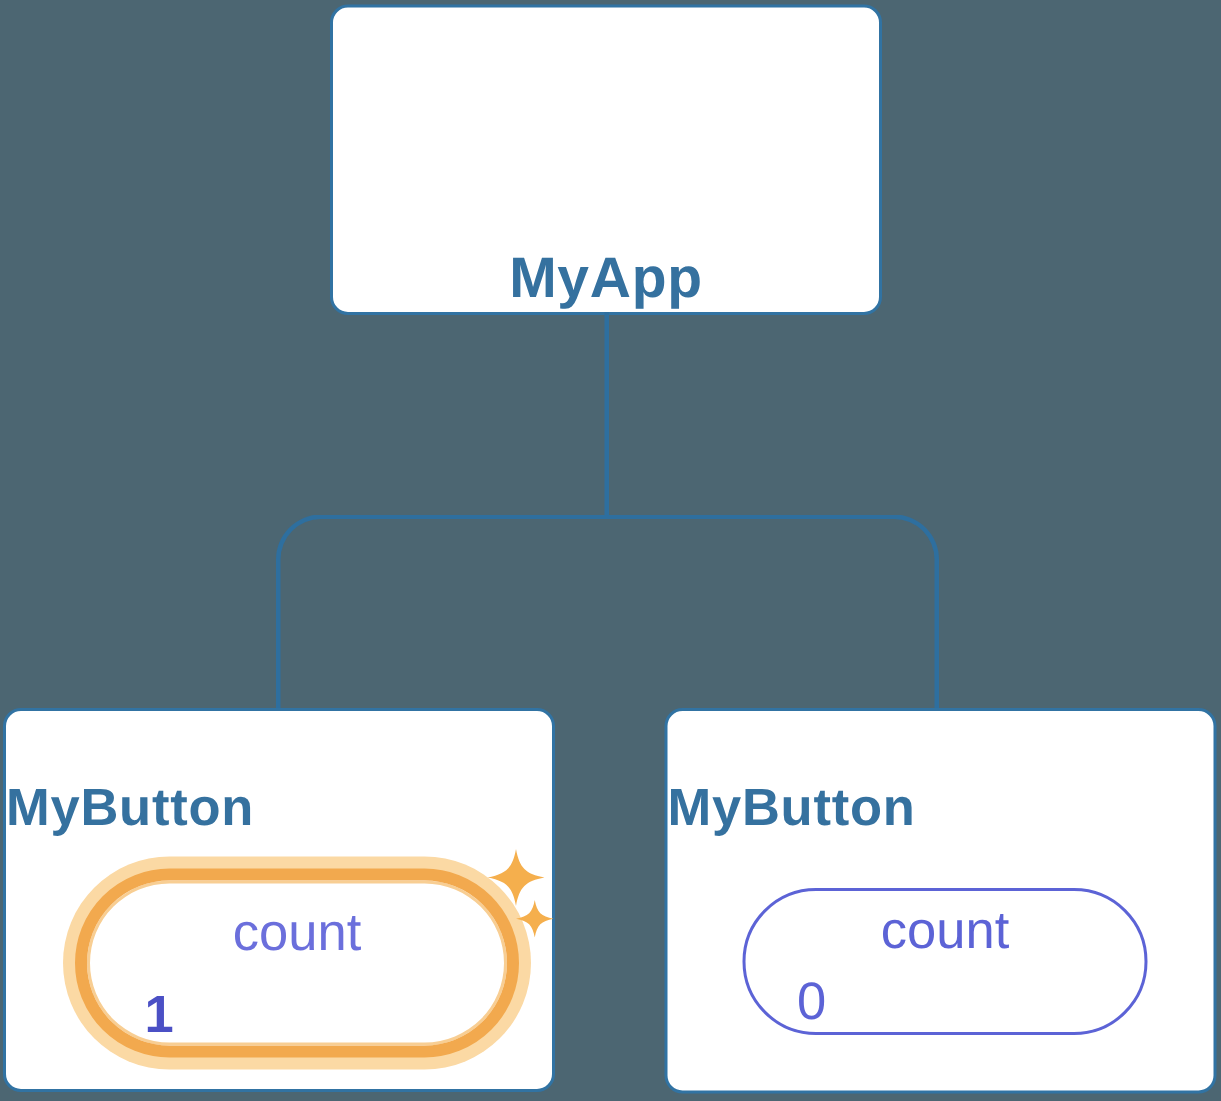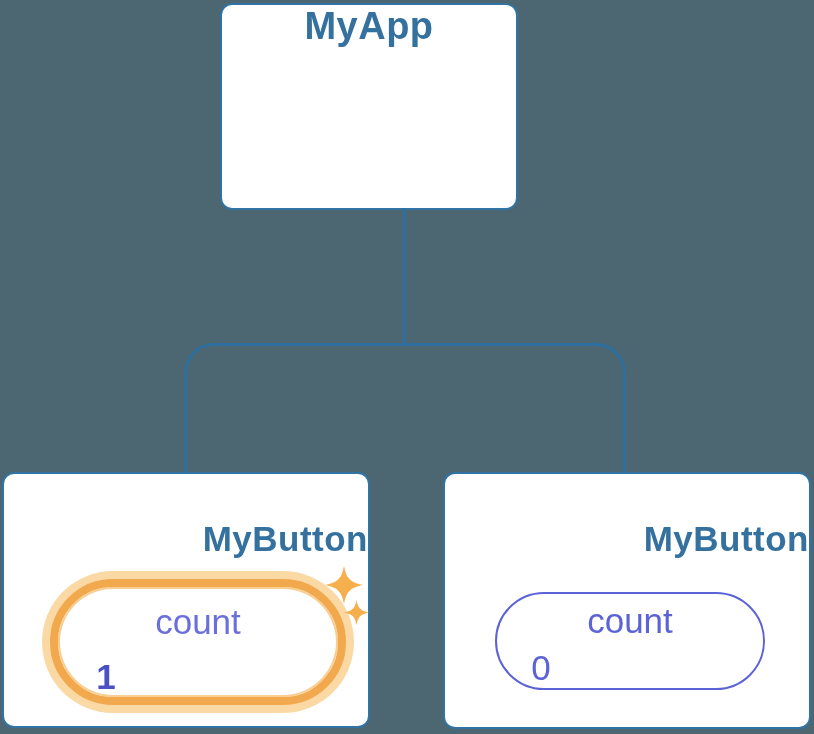--- a/index.html
+++ b/index.html
@@ -25,33 +25,33 @@
   }
   .stage{position:relative;width:814px;height:734px;}
 
   .card{
     position:absolute;
     background:var(--card-bg);
     border:2.5px solid var(--card-border);
     border-radius:12px;
     box-sizing:border-box;
   }
-  .root-card{left:220px;top:3px;width:298px;height:207px;display:flex;align-items:flex-start;justify-content:center;}
+  .root-card{left:220px;top:3px;width:368px;height:207px;display:flex;align-items:flex-end;justify-content:center;}
   .child-card-left{left:2px;top:472px;width:368px;height:256px;}
   .child-card-right{left:443px;top:472px;width:368px;height:257px;}
 
   .card-title{
     color:var(--title-text);
     font-weight:700;
     letter-spacing:0.5px;
   }
   .root-title{font-size:38px;}
   .child-title{
     position:absolute;left:0;right:0;top:45px;
-    text-align:right;font-size:35px;
+    text-align:left;font-size:35px;
   }
 
   
   .stem{
     position:absolute;left:402.5px;top:208px;width:3px;height:137px;
     background:var(--connector);
   }
   .bracket{
     position:absolute;left:184px;top:343px;width:442px;height:129px;
     border:3px solid var(--connector);

